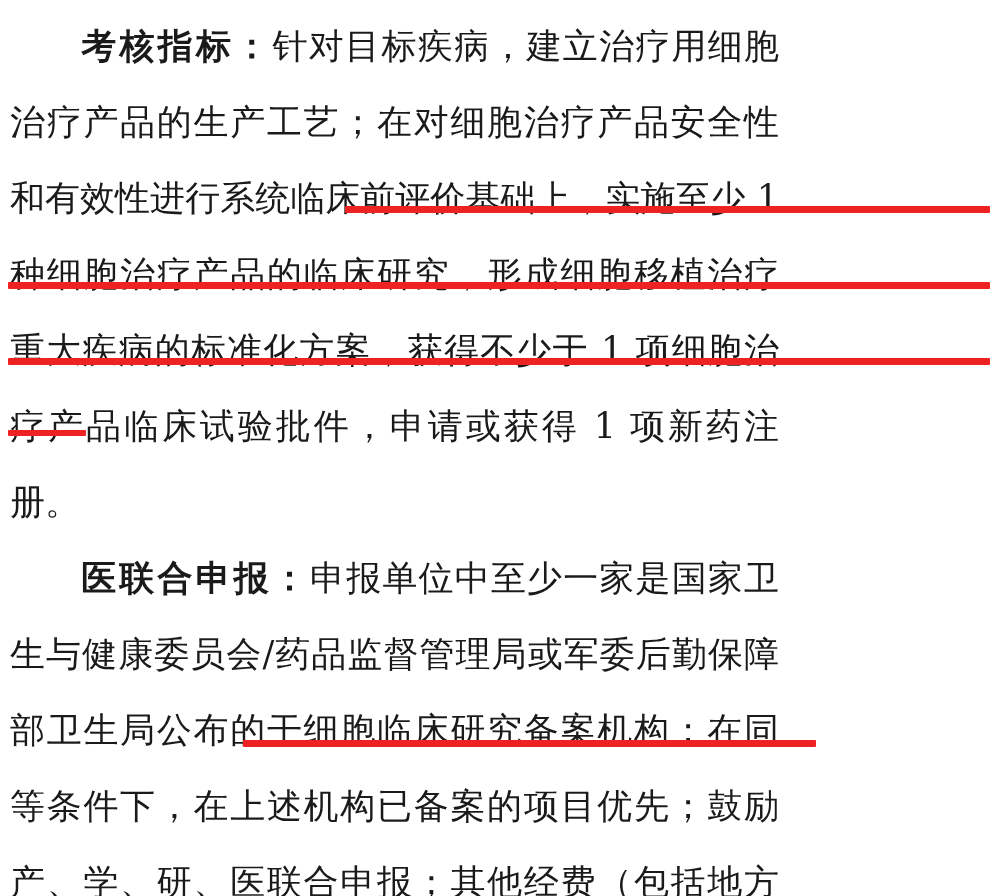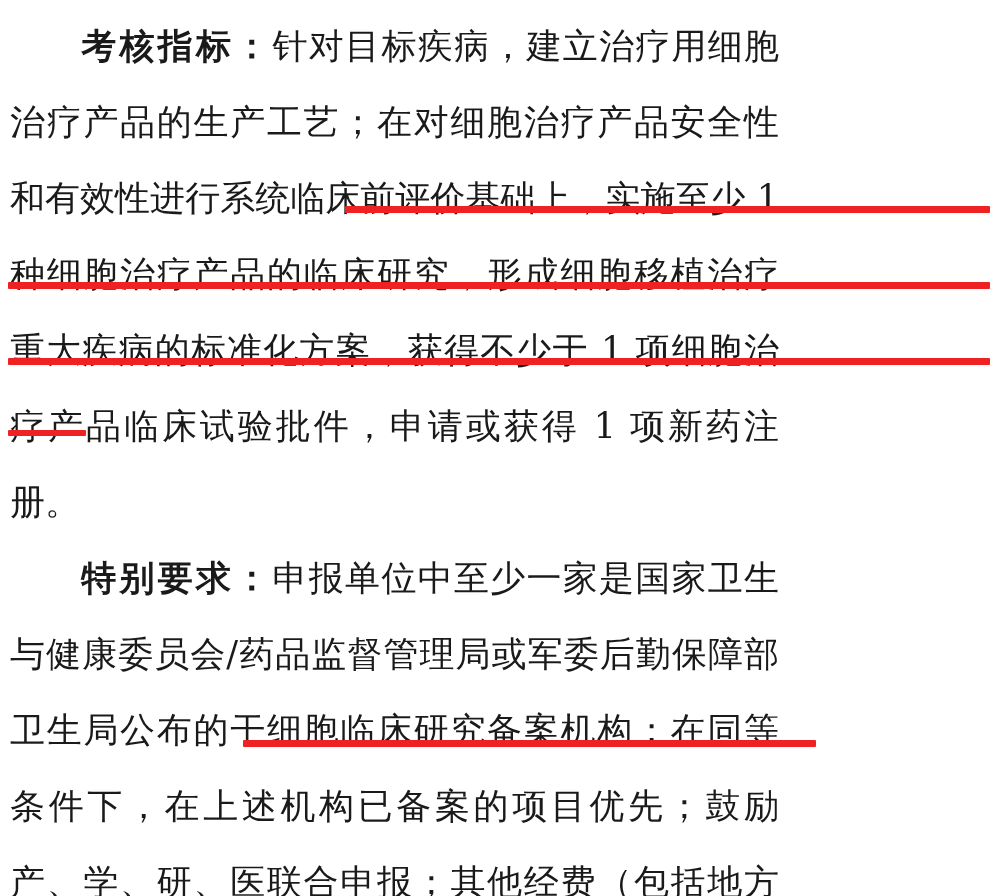--- a/index.html
+++ b/index.html
@@ -55,21 +55,21 @@
 </head>
 <body>
 
 <div class="page">
 
   <p class="para">
     <span class="indent"></span><span class="lead">考核指标：</span><span>针对目标疾病，建立治疗用细胞治疗产品的生产工艺；在对细胞治疗产品安全性和有效性进行系统临床前评价基础上，实施至少 1 种细胞治疗产品的临床研究，形成细胞移植治疗重大疾病的标准化方案，获得不少于 1 项细胞治疗产品临床试验批件，申请或获得 1 项新药注册。</span>
   </p>
 
   <p class="para">
-    <span class="indent"></span><span class="lead">特别要求：</span><span>申报单位中至少一家是国家卫生与健康委员会/药品监督管理局或军委后勤保障部卫生局公布的干细胞临床研究备案机构；在同等条件下，在上述机构已备案的项目优先；鼓励产、学、研、医联合申报；其他经费（包括地方财政经费、单位出资及社会渠道资金等）与本项目资助经费比例不低于 2:1。</span>
+    <span class="indent"></span><span class="lead">医联合申报：</span><span>申报单位中至少一家是国家卫生与健康委员会/药品监督管理局或军委后勤保障部卫生局公布的干细胞临床研究备案机构；在同等条件下，在上述机构已备案的项目优先；鼓励产、学、研、医联合申报；其他经费（包括地方财政经费、单位出资及社会渠道资金等）与本项目资助经费比例不低于 2:1。</span>
   </p>
 
   <div class="ul" style="left:345px; top:206px; width:645px;"></div>
   <div class="ul" style="left:8px; top:282px; width:982px;"></div>
   <div class="ul" style="left:8px; top:358px; width:982px;"></div>
   <div class="ul thin" style="left:8px; top:430px; width:78px;"></div>
   <div class="ul" style="left:243px; top:740px; width:573px;"></div>
 
 </div>
 

